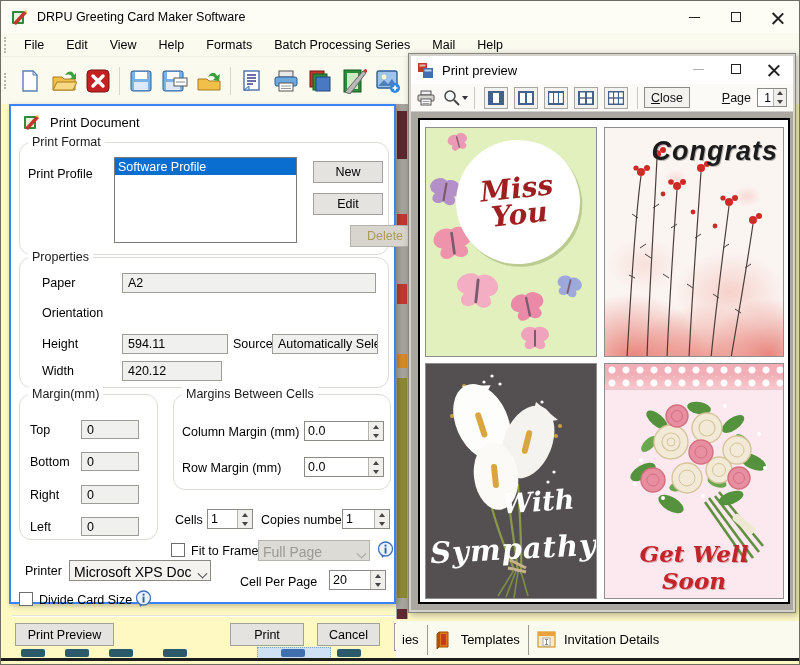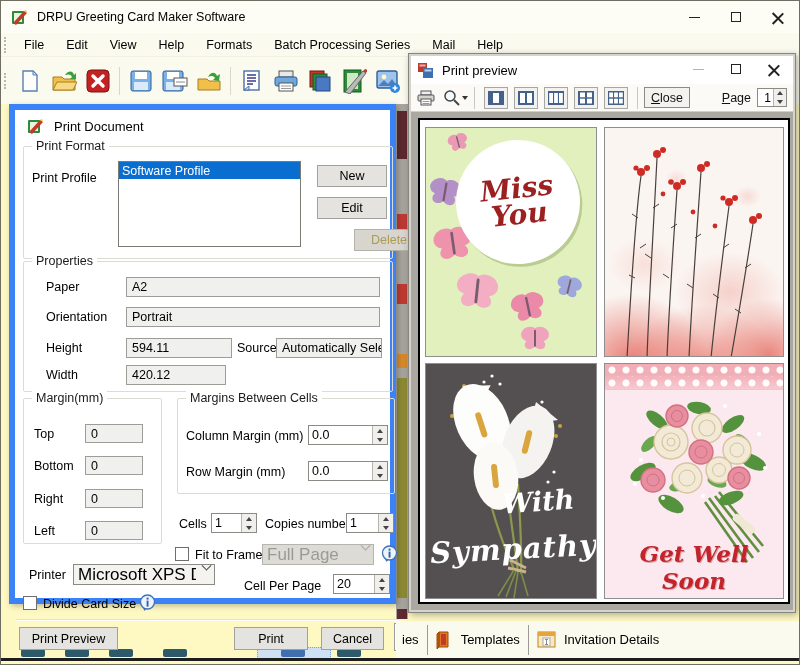--- a/index.html
+++ b/index.html
@@ -37,42 +37,42 @@
   .thumbsel{position:absolute;left:256px;top:0px;width:74px;height:12px;background:#cfe0f5;border:1px dotted #7aa5d8;}
   .blackline{position:absolute;left:0;top:657px;width:100%;height:3px;background:#1d1d1d;}
   .ghostbox{position:absolute;left:393px;top:622px;width:14px;height:28px;background:#fff;border:1px solid #9a9a9a;}
 
   
   .tabbar{position:absolute;left:395px;top:620px;width:405px;height:37px;background:#fbfaee;display:flex;align-items:center;}
   .tabsep{width:1px;height:30px;background:#9a9a92;margin:0 8px;}
   .tab{display:flex;align-items:center;gap:8px;color:#000;font-size:13px;}
 
   
-  .gb{position:absolute;border:1px solid #dcdcd4;border-radius:2px;}
+  .gb{position:absolute;border:1px solid #dcdcd4;border-radius:12px;}
   .gb>.legend{position:absolute;left:8px;top:-8px;background:#fff;padding:0 4px;font-size:12.5px;color:#1a1a1a;}
   .lbl{position:absolute;color:#000;}
   .fld{position:absolute;height:20px;background:#f0f0ee;border:1px solid #9d9d97;color:#000;font-family:"Liberation Sans",sans-serif;font-size:12.5px;padding:0 5px;}
   .btn{position:absolute;background:#e4e3df;border:1px solid #a2a19b;display:flex;align-items:center;justify-content:center;font-size:12.5px;color:#000;}
   .btn.disabled{background:#d8d5ce;color:#ab9b55;border-color:#b4b2aa;}
   .spin{position:absolute;display:flex;height:20px;border:1px solid #8b8b85;background:#fff;}
   .spin input{flex:1;min-width:0;border:0;outline:0;padding:0 3px;font-family:"Liberation Sans",sans-serif;font-size:12.5px;background:transparent;}
   .spin .arrows{width:15px;display:flex;flex-direction:column;border-left:1px solid #b5b5af;}
   .spin .arrows div{flex:1;background:#f0efec;display:flex;align-items:center;justify-content:center;}
   .up::after{content:"";width:0;height:0;border-left:3.5px solid transparent;border-right:3.5px solid transparent;border-bottom:4px solid #444;}
   .dn::after{content:"";width:0;height:0;border-left:3.5px solid transparent;border-right:3.5px solid transparent;border-top:4px solid #444;}
-  .cmb{position:absolute;height:21px;border:1px solid #8b8b85;background:#f4f3f0;display:flex;align-items:flex-start;padding:0 4px;font-size:17px;color:#000;}
+  .cmb{position:absolute;height:21px;border:1px solid #8b8b85;background:#f4f3f0;display:flex;align-items:flex-end;padding:0 4px;font-size:14px;color:#000;}
   .cmb .chev{margin-left:auto;width:7px;height:7px;border-right:1.6px solid #444;border-bottom:1.6px solid #444;transform:rotate(45deg) translate(-2px,-2px);}
   .cmb.disabled{background:#dcdbd6;color:#9b9b95;border-color:#b5b4ae;}
   .cmb.disabled .chev{border-color:#a5a49e;}
   .cb{position:absolute;width:14px;height:14px;background:#fff;border:1px solid #6e6e6e;}
   .info{position:absolute;width:17px;height:17px;}
   .txt-ellip{white-space:nowrap;overflow:hidden;}
 
   
-  .dlg{position:absolute;left:8px;top:103px;width:387px;height:500px;background:#fff;border:6px solid #3b82f6;box-shadow:2px 2px 6px rgba(0,0,0,.25);}
+  .dlg{position:absolute;left:8px;top:103px;width:387px;height:500px;background:#fff;border:2px solid #3b82f6;box-shadow:2px 2px 6px rgba(0,0,0,.25);}
   .dlg-title{position:absolute;left:0;top:0;width:100%;height:32px;display:flex;align-items:center;background:#fff;}
   .dlg-title .app-ico{margin-left:12px;}
   .dlg-title span{margin-left:10px;font-size:13px;color:#000;}
   .dlg-sep{position:absolute;left:1px;top:509px;width:383px;height:2px;border-top:1px solid #e2e2de;border-bottom:1px solid #fff;}
 
   
   .listbox{position:absolute;background:#fff;border:1px solid #7b7b75;}
   .listbox .sel{height:17px;background:#0a6ed1;color:#fff;font-size:12.5px;padding:0 3px;display:flex;align-items:center;}
 
   
@@ -340,21 +340,20 @@
       <div class="btn" style="left:293px;top:18px;width:70px;height:22px;">New</div>
       <div class="btn" style="left:293px;top:50px;width:70px;height:22px;">Edit</div>
       <div class="btn disabled" style="left:293px;top:82px;width:70px;height:22px;margin-left:37px;">Delete</div>
     </div>
 
     <div class="gb" style="left:8px;top:151px;width:370px;height:131px;">
       <span class="legend">Properties</span>
       <span class="lbl" style="left:22px;top:18px;text-align:right;">Paper</span>
       <input class="fld" style="left: 102px; top: 15px; width: 254px;" readonly="" value="A2">
       <span class="lbl" style="left:22px;top:48px;">Orientation</span>
-      <input class="fld" style="left: 102px; top: 45px; width: 254px;" readonly="" value="Portrait">
       <span class="lbl" style="left:22px;top:79px;">Height</span>
       <input class="fld" style="left: 102px; top: 76px; width: 106px;" readonly="" value="594.11">
       <span class="lbl" style="left:213px;top:79px;">Source</span>
       <input class="fld txt-ellip" style="left: 252px; top: 76px; width: 106px; padding-right: 0px;" readonly="" value="Automatically Selec">
       <span class="lbl" style="left:22px;top:106px;">Width</span>
       <input class="fld" style="left: 102px; top: 103px; width: 100px;" readonly="" value="420.12">
     </div>
 
     <div class="gb" style="left:8px;top:288px;width:139px;height:146px;">
       <span class="legend">Margin(mm)</span>
@@ -625,20 +624,21 @@
               <circle cx="124" cy="74" r="4"></circle>
                 <circle cx="130" cy="70" r="3"></circle>
                 <circle cx="118" cy="70" r="2.6"></circle>
               <circle cx="148" cy="92" r="4"></circle>
                 <circle cx="154" cy="88" r="3"></circle>
               <circle cx="58" cy="66" r="2.4"></circle>
                 <circle cx="88" cy="84" r="2.4"></circle>
                 <circle cx="110" cy="98" r="2.4"></circle>
             </g>
           </svg>
+          <div class="congrats-txt">Congrats</div>
         </div>
 
         <div class="card c-symp">
           <svg style="position:absolute;left:0;top:0;" width="172" height="236" viewBox="0 0 172 236">
             <g stroke="#8a9a4a" stroke-width="2.2" fill="none">
               <path d="M52 80 C 60 130, 72 170, 88 205"></path>
               <path d="M78 95 C 82 140, 88 175, 92 208"></path>
               <path d="M92 120 C 94 155, 96 180, 95 210"></path>
             </g>
             <g fill="#c9a23f">

